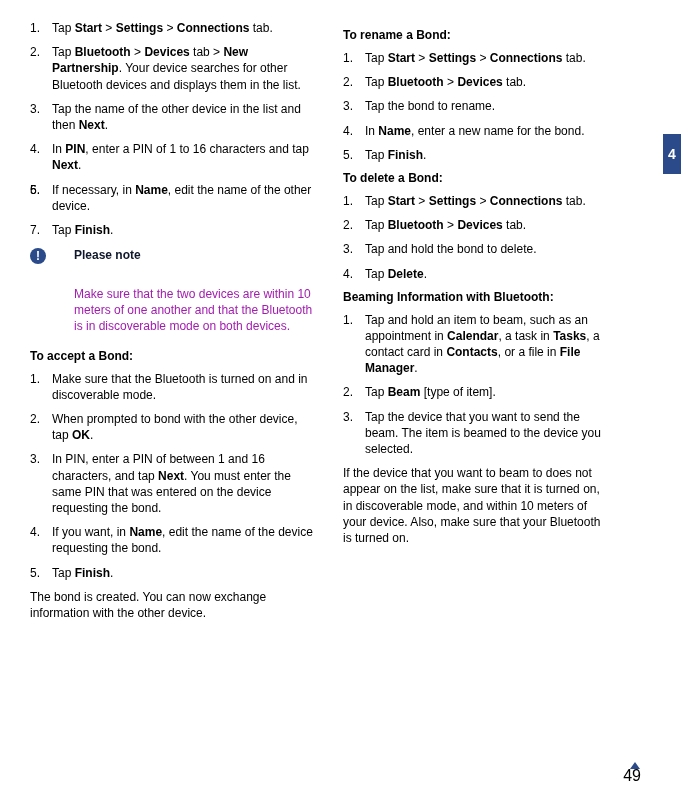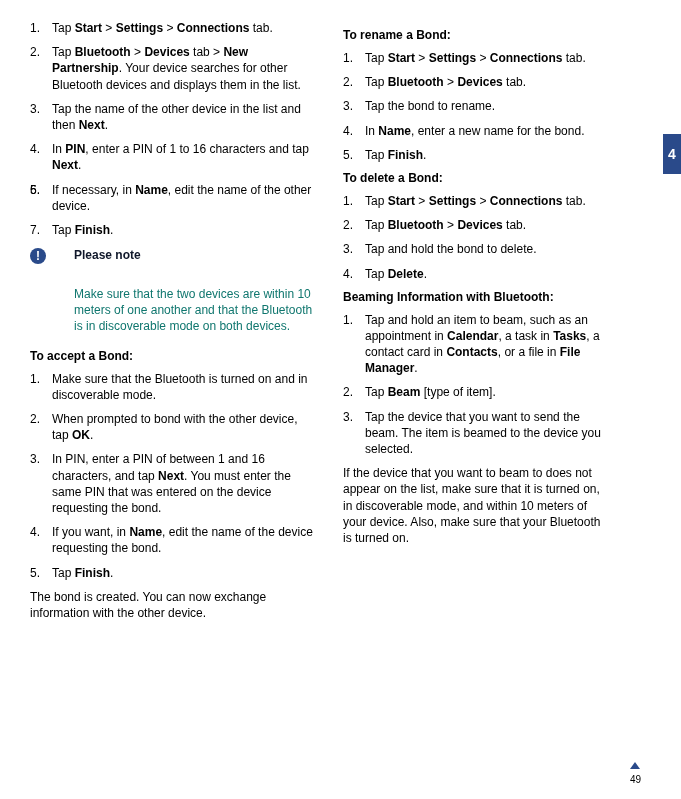--- a/index.html
+++ b/index.html
@@ -57,21 +57,21 @@
       line-height: 16px;
       font-weight: bold;
       font-size: 12px;
     }
     .note-title {
       color: #0f172a;
       font-weight: bold;
       margin-bottom: 2px;
     }
     .note-body {
-      color: #0f766e;
+      color: #a21caf;
       line-height: 1.35;
       margin-top: 24px;
     }
     .heading {
       font-weight: bold;
       margin-bottom: 8px;
     }
     .para {
       line-height: 1.35;
       margin-bottom: 8px;
@@ -86,21 +86,21 @@
       color: #fff;
       text-align: center;
       line-height: 40px;
       font-weight: bold;
       font-size: 14px;
     }
     .page-num {
       position: absolute;
       right: 40px;
       bottom: 14px;
-      font-size: 10px;
+      font-size: 16px;
       color: #000;
     }
     .page-arrow {
       position: absolute;
       right: 41px;
       bottom: 30px;
       width: 0; height: 0;
       border-left: 5px solid transparent;
       border-right: 5px solid transparent;
       border-bottom: 7px solid #2a4a8a;

